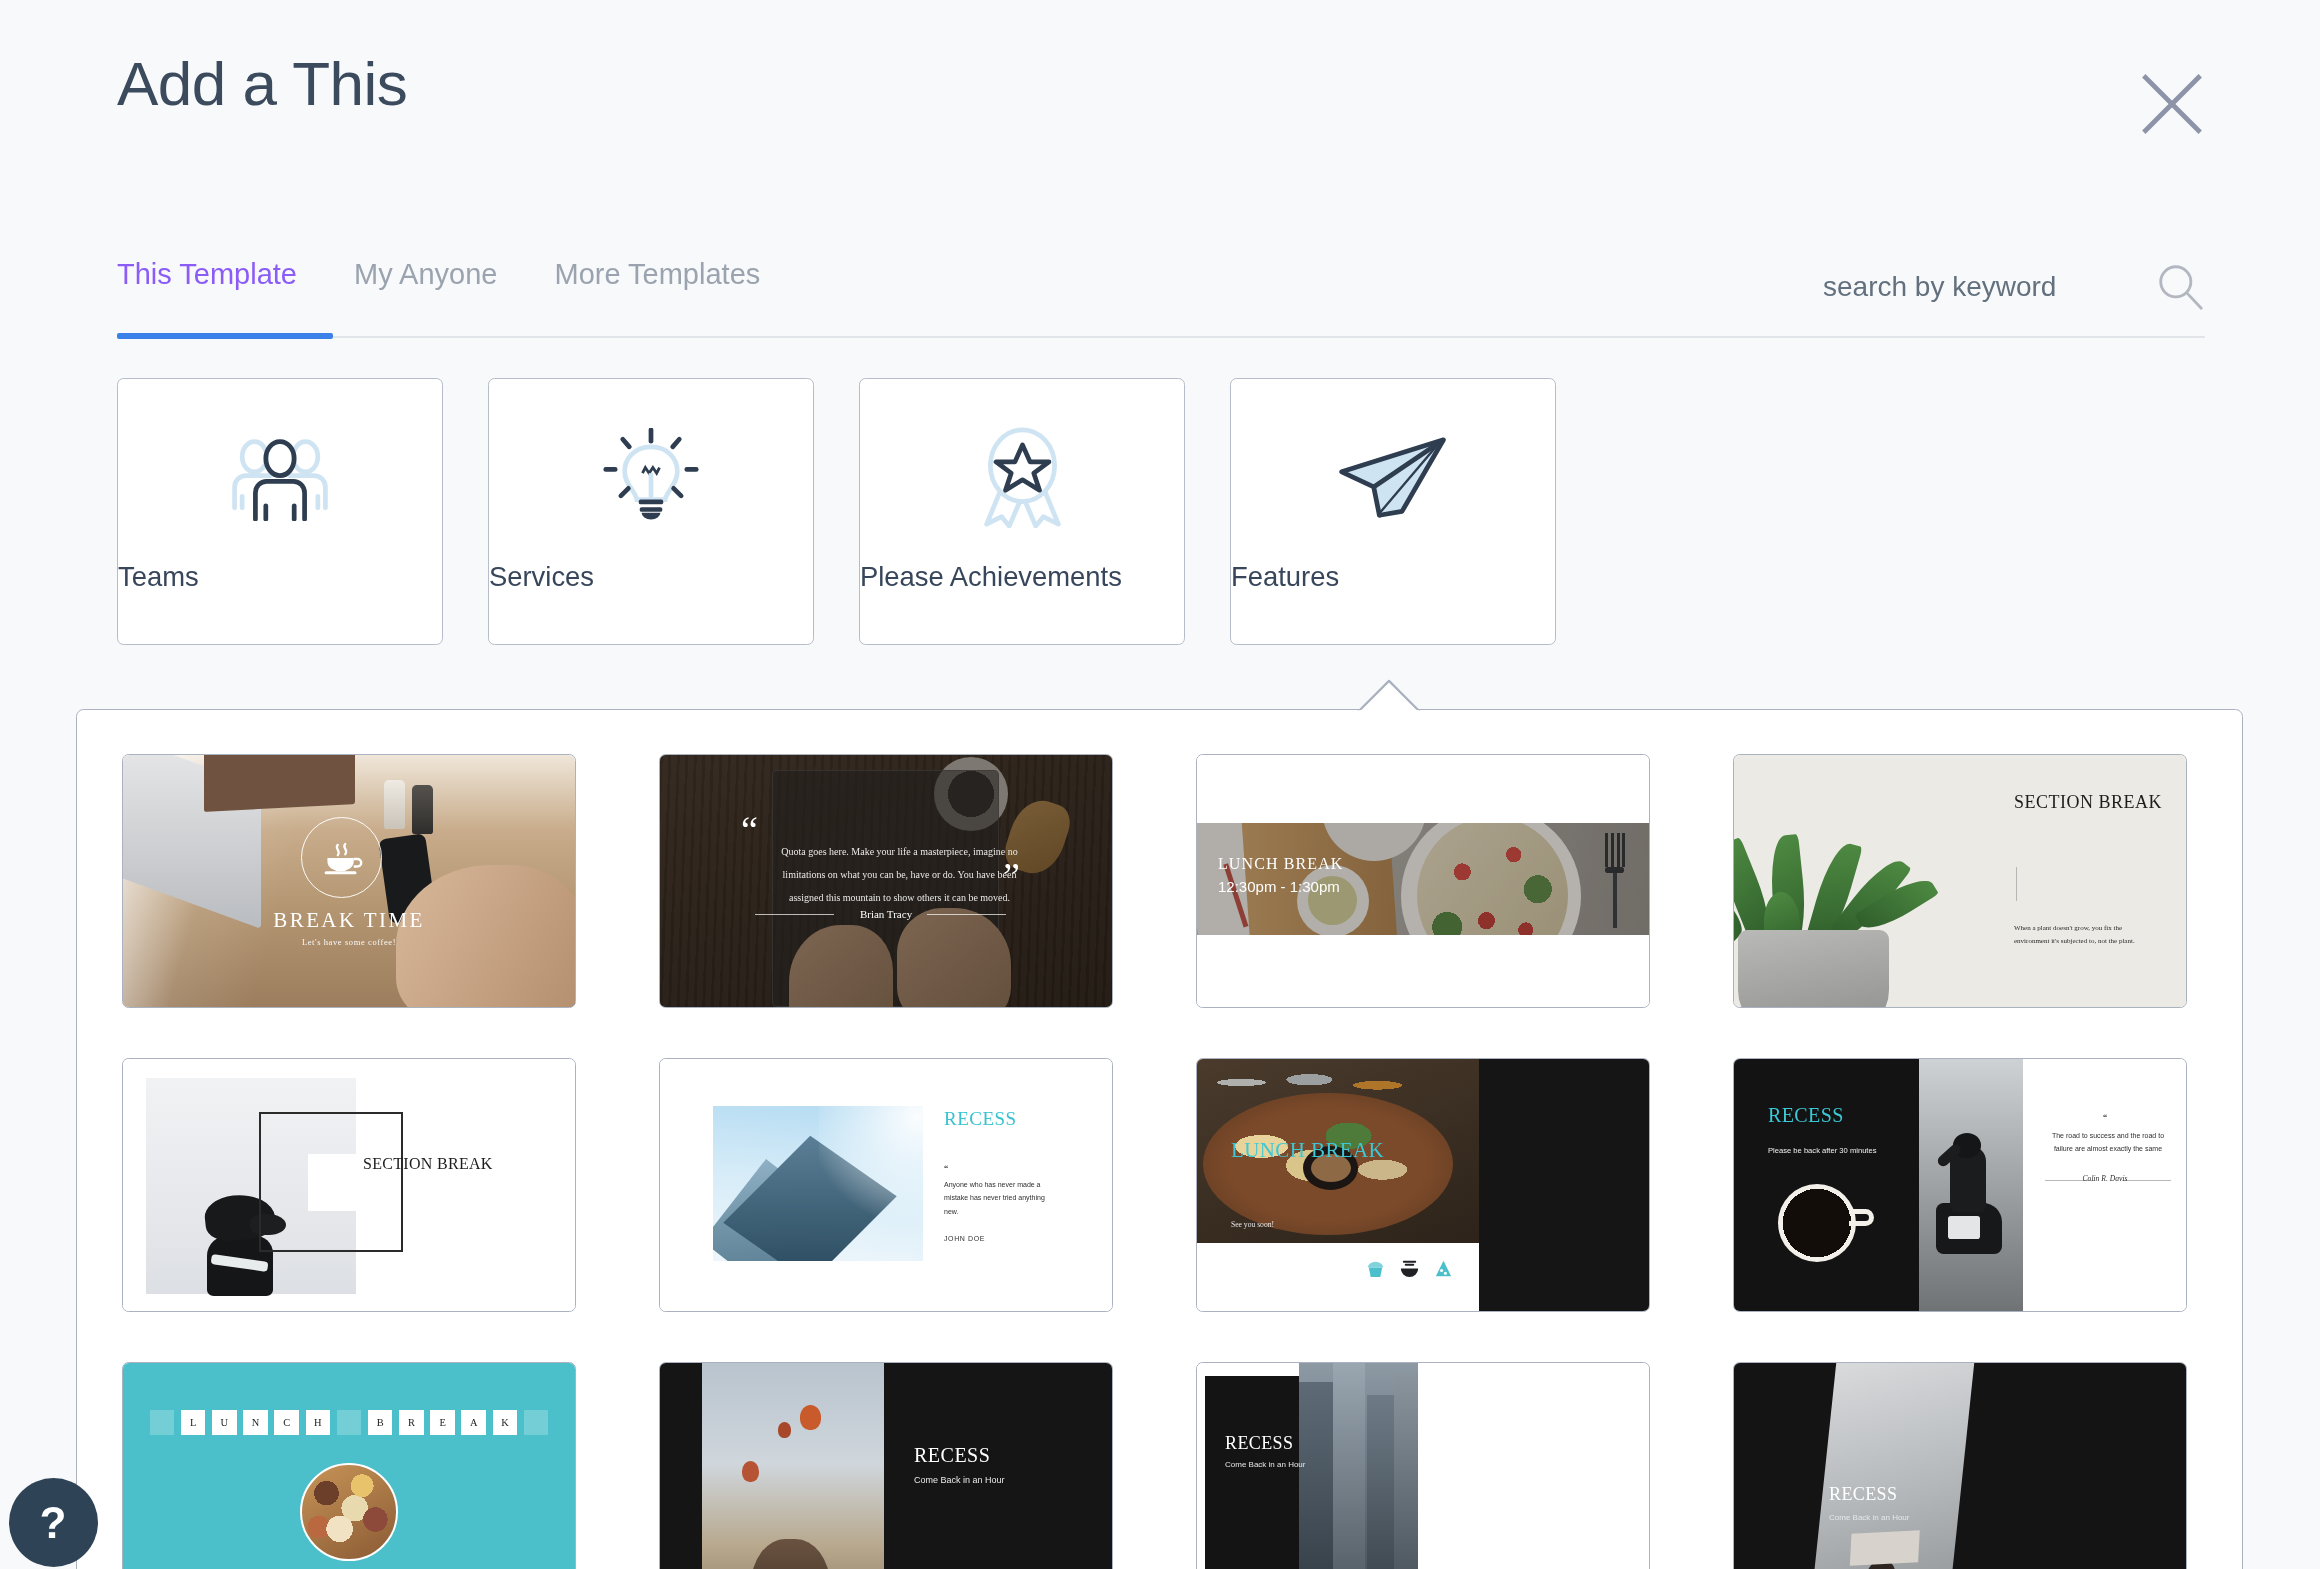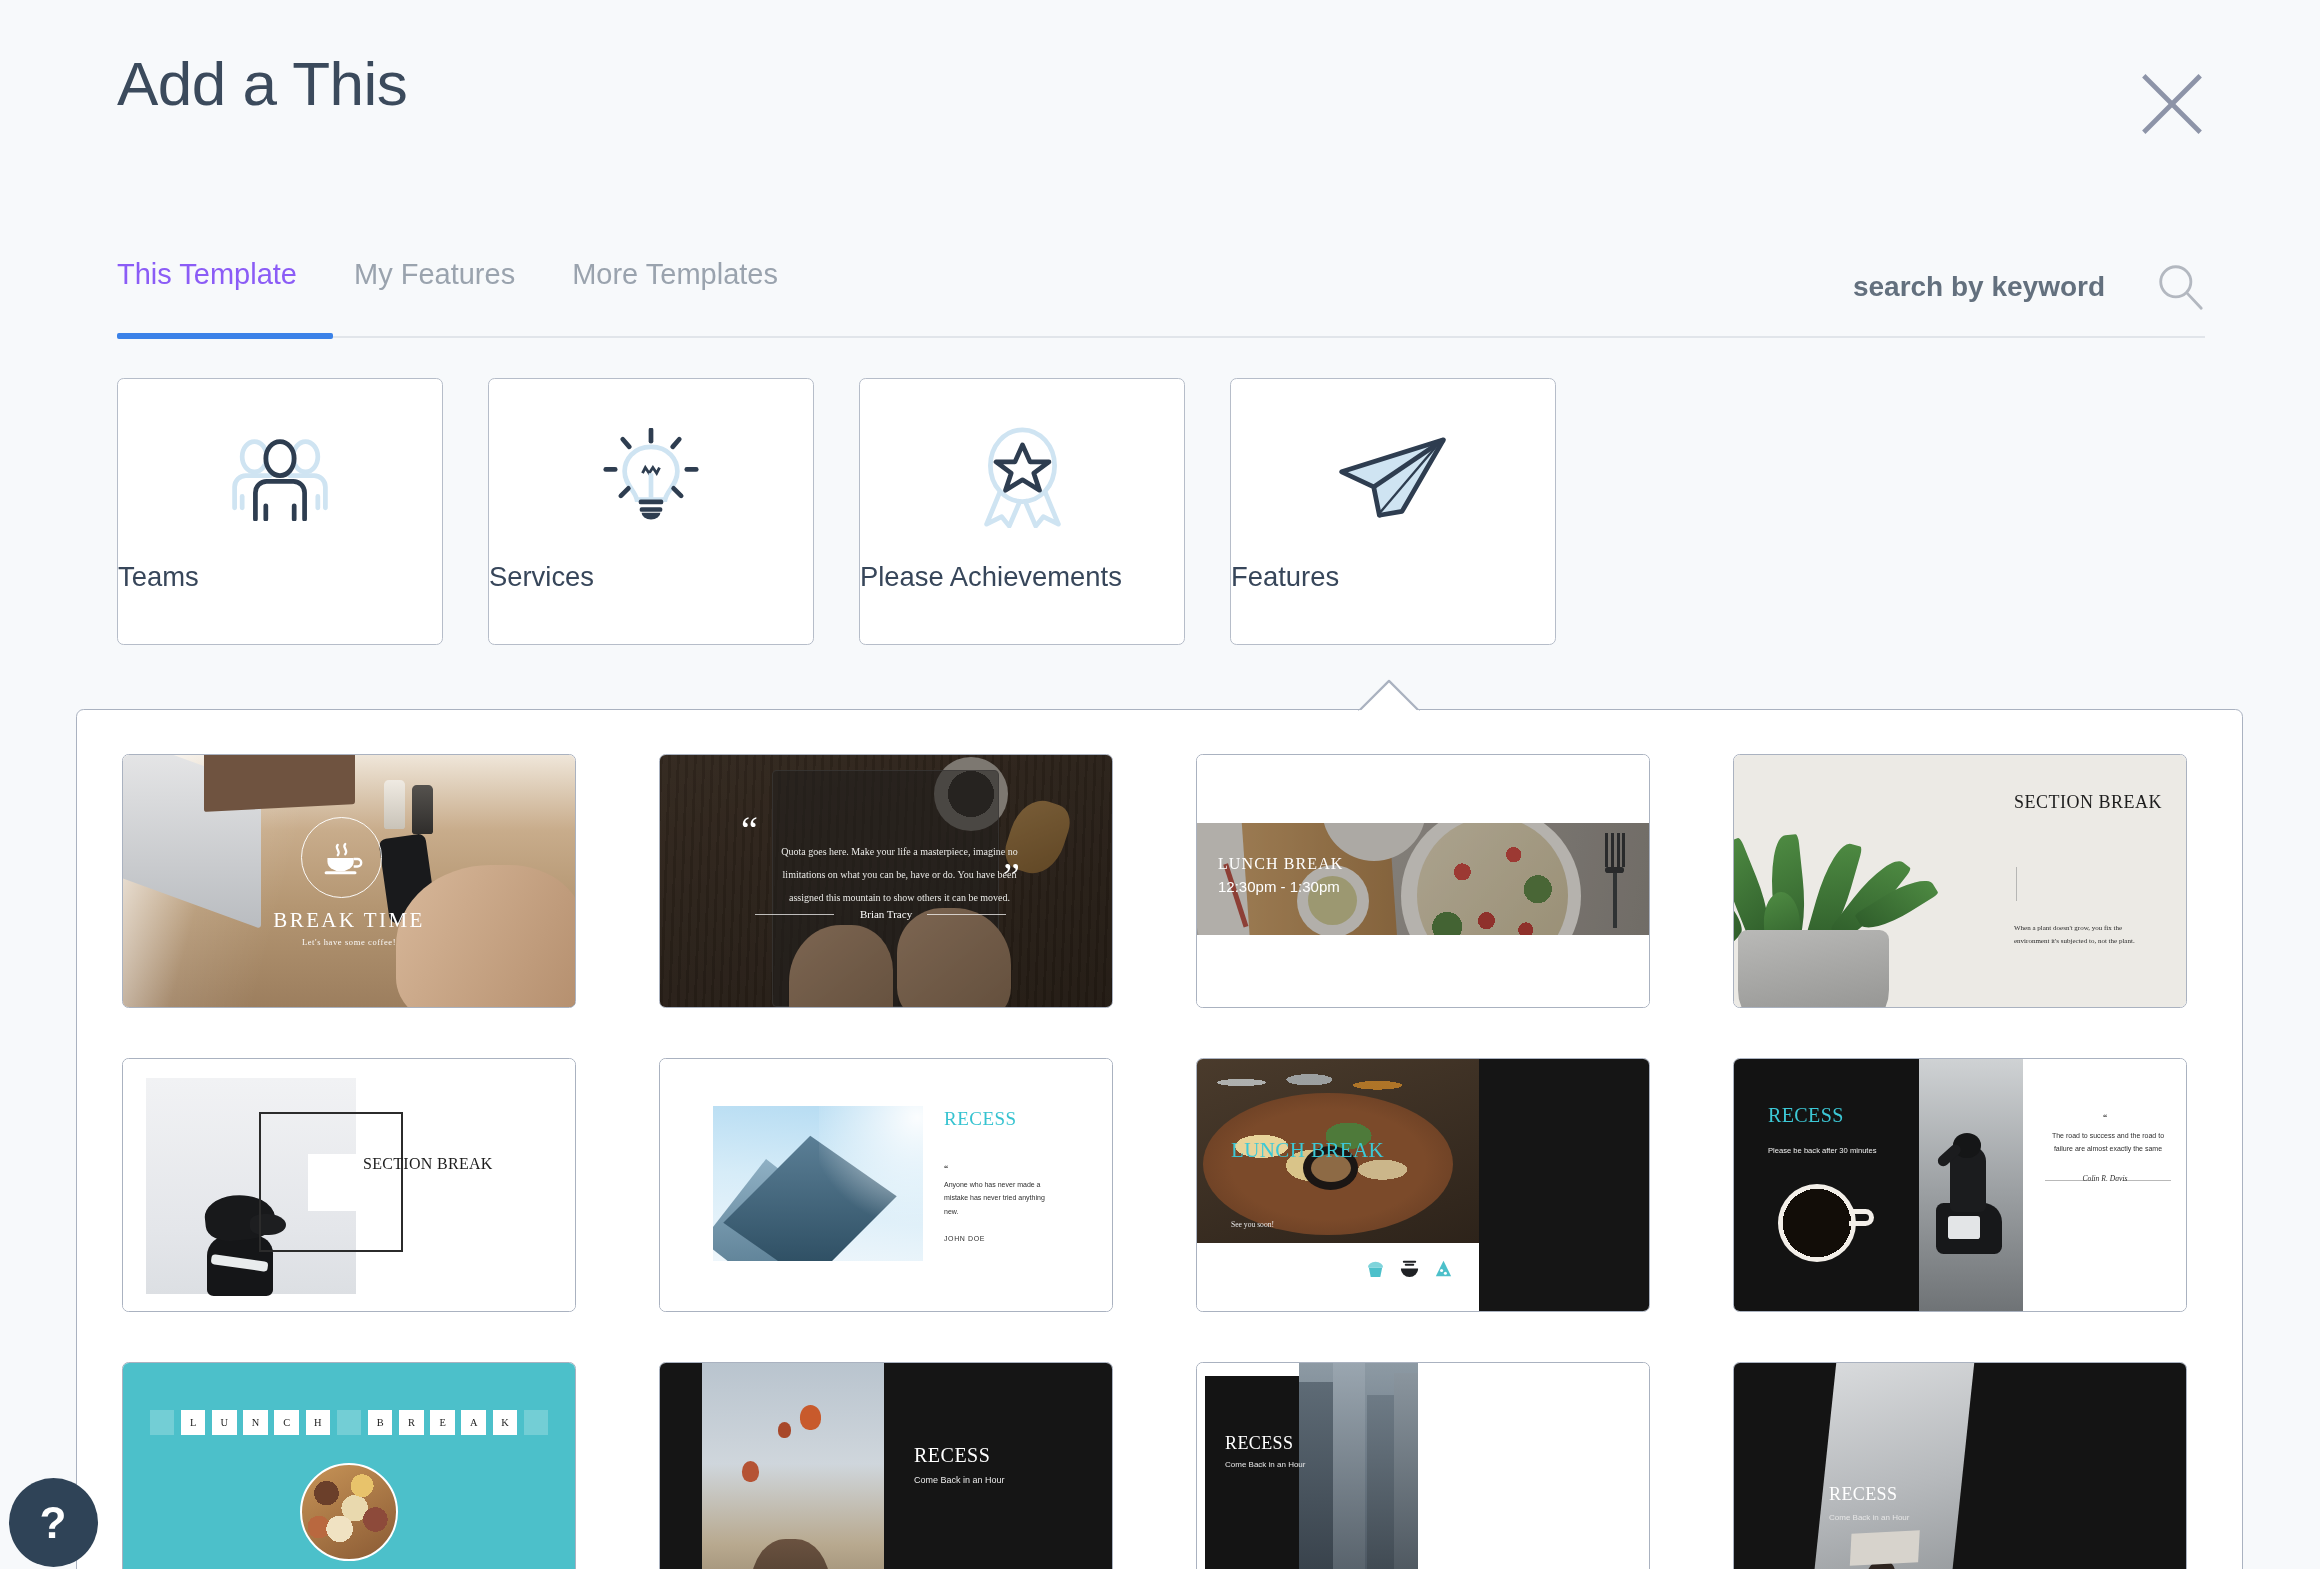--- a/index.html
+++ b/index.html
@@ -102,23 +102,22 @@
     gap: 21px;
     cursor: text;
   }
   .search-input {
     border: none;
     outline: none;
     background: transparent;
     font-family: "Liberation Sans", sans-serif;
     font-size: 28px;
     color: #7f1d1d;
-    text-align: center;
+    text-align: left;
     width: 312px;
-    font-weight: bold;
   }
   .search-input::placeholder { color: #63707e; }
   .search-icon { width: 49px; height: 49px; }
 
   
   .category-row {
     position: absolute;
     left: 117px;
     top: 378px;
     display: flex;
@@ -491,21 +490,21 @@
     <svg width="72" height="72" viewBox="0 0 76 76">
       <line x1="10" y1="10" x2="66" y2="66" stroke="#8d94a8" stroke-width="5" stroke-linecap="square"></line>
       <line x1="66" y1="10" x2="10" y2="66" stroke="#8d94a8" stroke-width="5" stroke-linecap="square"></line>
     </svg>
   </div>
 </div>
 
 <div class="tabs-row">
   <div class="tabs">
     <div class="tab active">This Template</div>
-    <div class="tab">My Features</div>
+    <div class="tab">My Anyone</div>
     <div class="tab">More Templates</div>
   </div>
   <div class="tabs-underline"></div>
   <div class="tabs-underline-active"></div>
 
   <div class="search-wrap">
     <input class="search-input" type="text" placeholder="search by keyword" style="">
     <svg class="search-icon" viewBox="0 0 52 52">
       <circle cx="21" cy="21" r="16" fill="none" stroke="#b3b8c0" stroke-width="3"></circle>
       <line x1="33" y1="33" x2="48" y2="49" stroke="#b3b8c0" stroke-width="3" stroke-linecap="round"></line>

